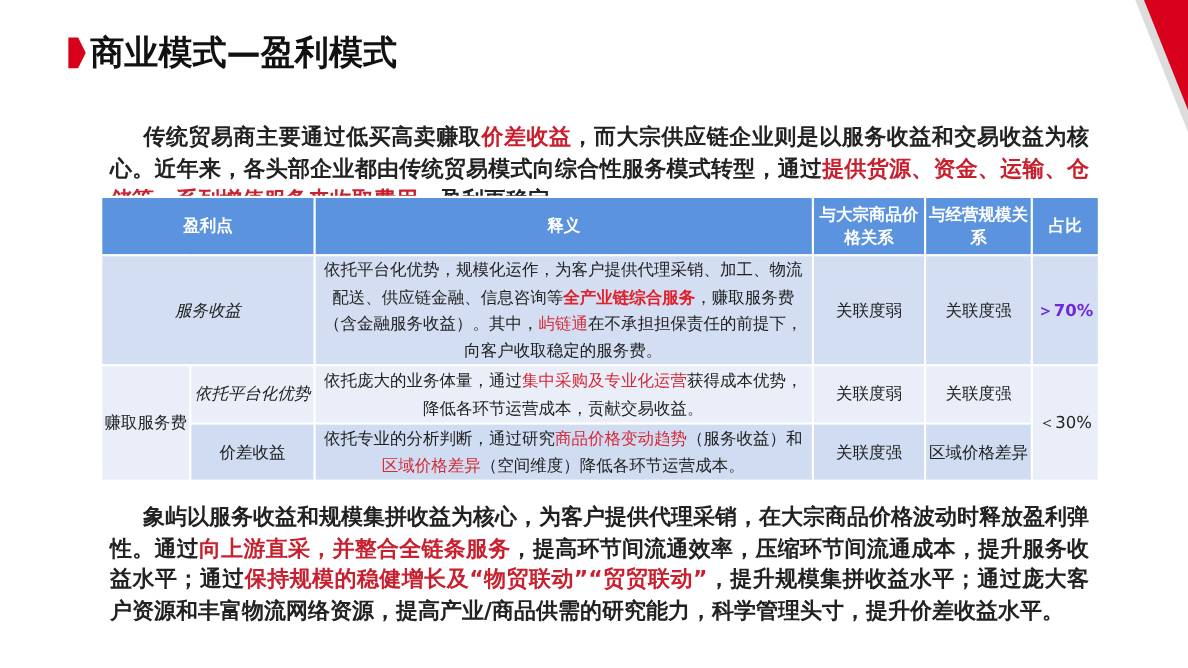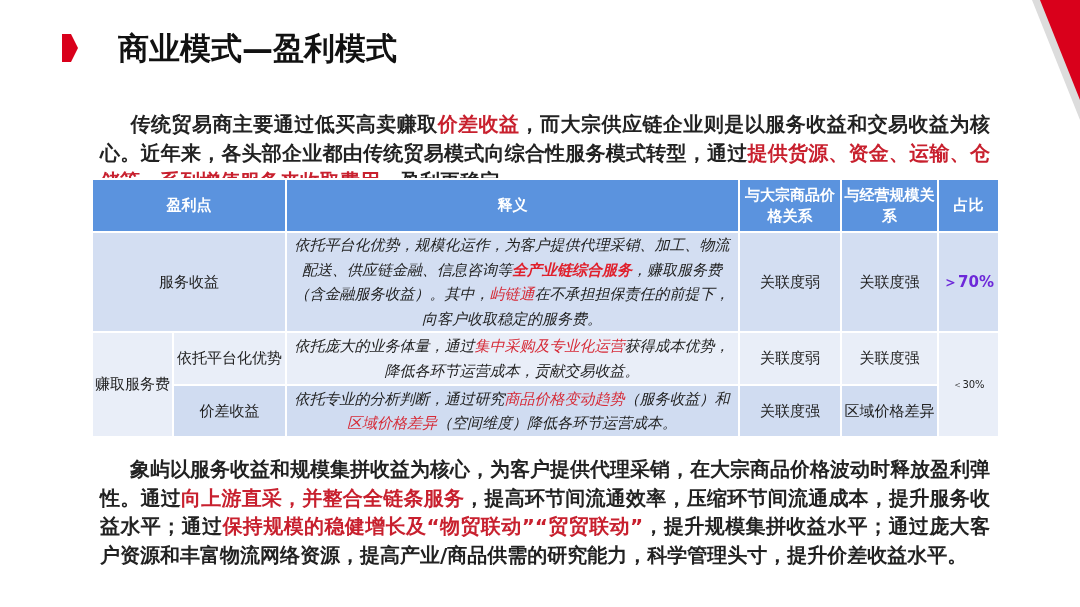--- a/index.html
+++ b/index.html
@@ -2,44 +2,44 @@
 <html><head>
 <meta charset="utf-8">
 <style>
   * { box-sizing: border-box; margin: 0; padding: 0; }
   html, body { width: 1080px; height: 607px; overflow: hidden; background: #ffffff; }
   body { position: relative; font-family: "DejaVu Sans", "Liberation Sans", sans-serif; color: #222; }
 
   .corner { position: absolute; top: 0; right: 0; width: 70px; height: 120px; }
   .corner svg { width: 100%; height: 100%; display: block; }
 
-  .title-wrap { position: absolute; left: 62px; top: 26px; height: 44px; display: flex; align-items: center; gap: 36px; }
+  .title-wrap { position: absolute; left: 62px; top: 26px; height: 44px; display: flex; align-items: center; }
   .title-chevron { width: 16px; height: 30px; margin-right: 4px; }
   .title-chevron svg { width: 100%; height: 100%; display: block; }
   .title-text { font-size: 31px; font-weight: bold; color: #111; letter-spacing: 0px; line-height: 44px; }
 
   .para { position: absolute; left: 100px; width: 890px; font-size: 20px; line-height: 28.5px; color: #222; text-align: justify; font-weight: bold; }
   .para .indent { display: inline-block; width: 30px; }
   .para .hl { color: #c8202e; }
   #para1 { top: 110px; }
   #para2 { top: 455px; }
 
   table.profit { position: absolute; left: 91px; top: 178px; width: 907px; border-collapse: collapse; table-layout: fixed; }
   table.profit th, table.profit td { border: 2px solid #ffffff; text-align: center; vertical-align: middle; font-size: 15px; }
   table.profit th { background: #5b93de; color: #ffffff; font-weight: bold; font-size: 15px; line-height: 21px; height: 53px; }
   table.profit td { color: #222; line-height: 24.5px; }
   .bg-a { background: #d3def2; }
   .bg-b { background: #e9eef8; }
   .bg-c { background: #d0dcf1; }
-  td.desc { text-align: right; padding: 0 8px 0 7px; font-style: italic; }
+  td.desc { text-align: right; padding: 0 8px 0 7px; }
   td .hl { color: #d62a36; }
   td .hl-b { color: #e0202c; font-weight: bold; }
-  .label-red { color: #d0283a; }
+  .label-red { color: #d0283a; font-style: italic; }
   .pct-strong { color: #6d28d9; font-weight: bold; font-size: 15px; }
-  .pct-weak { color: #222; font-size: 10px; }
+  .pct-weak { color: #222; font-size: 15px; }
 </style>
 </head>
 <body>
 
 <div class="corner">
   <svg viewBox="0 0 70 120" preserveAspectRatio="none">
     <polygon points="22,0 70,0 70,120" fill="#dcdcdc"></polygon>
     <polygon points="30,0 70,0 70,100" fill="#d9001b"></polygon>
   </svg>
 </div>

